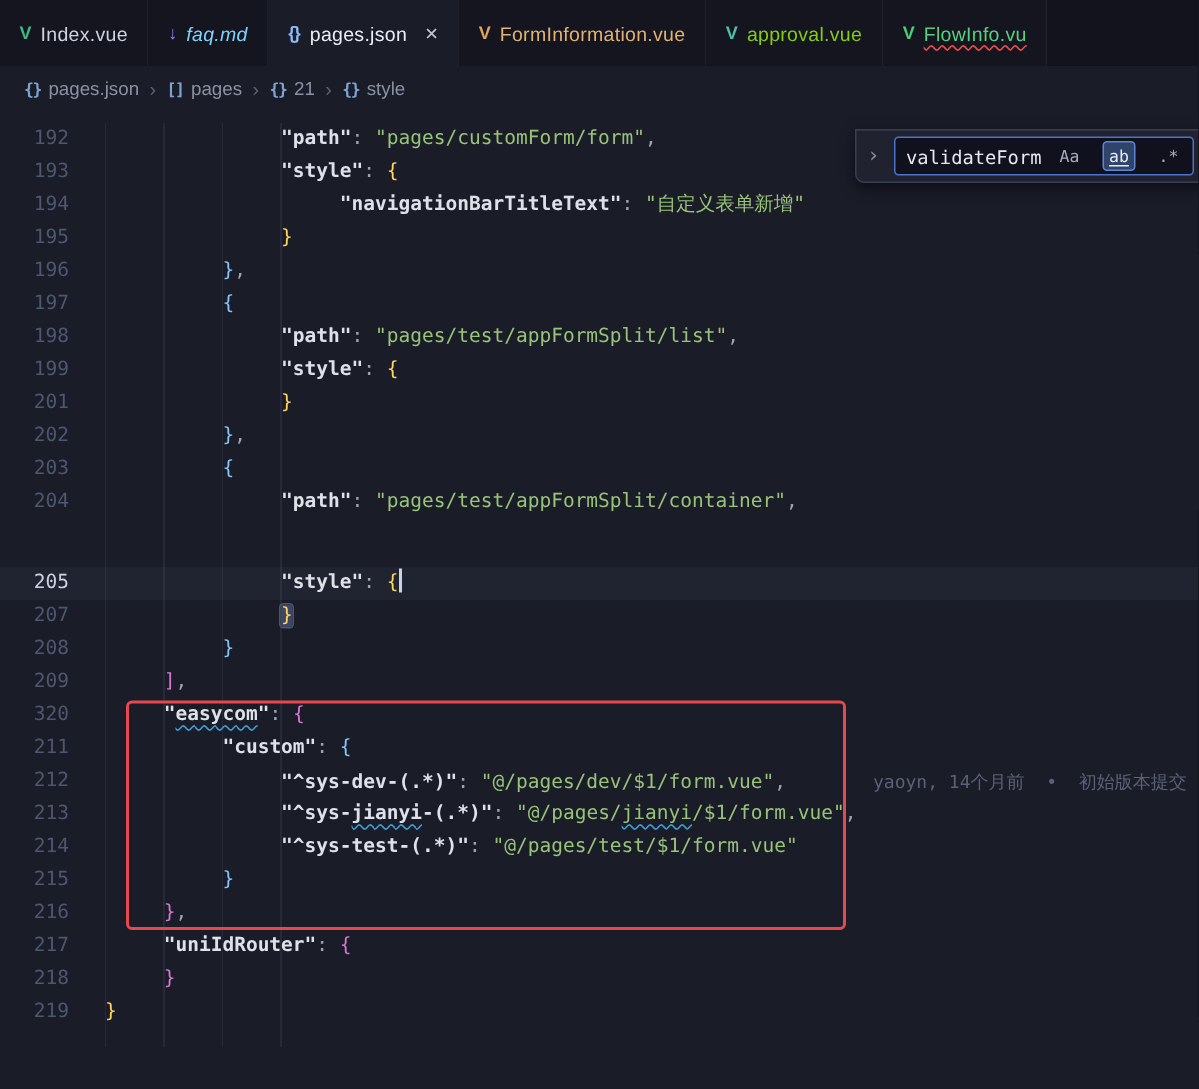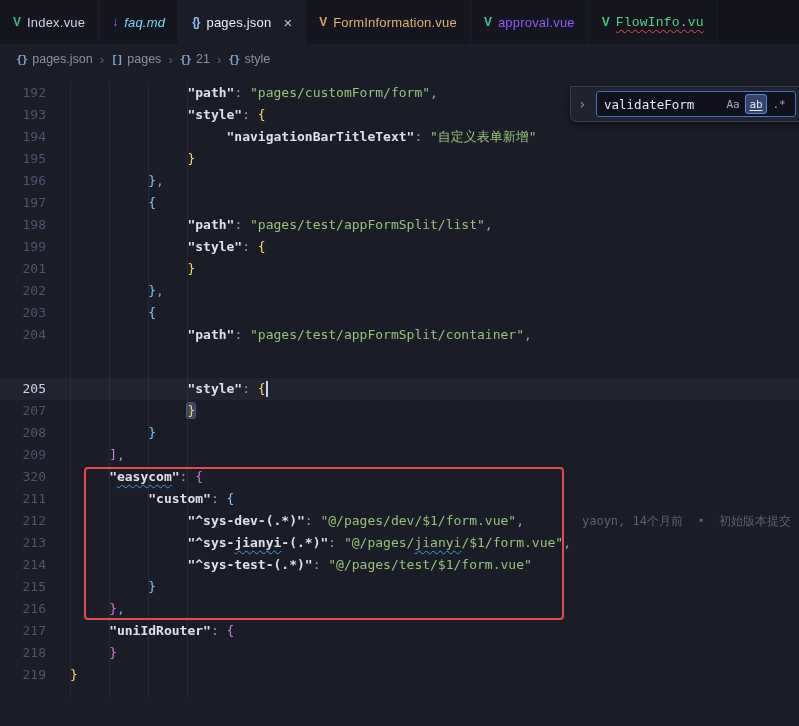--- a/index.html
+++ b/index.html
@@ -56,21 +56,21 @@
   .find-widget{position:absolute;top:12px;left:570px;width:280px;height:36px;z-index:10;
                background:#20222f;border:1px solid #3a3e52;border-radius:0 0 6px 6px;
                display:flex;align-items:center;padding:0 7px;box-sizing:border-box;
                box-shadow:0 3px 9px rgba(0,0,0,.5);}
   .find-collapse{flex:0 0 14px;color:#8a90a2;font-size:14px;cursor:pointer;}
   .find-input{flex:0 0 auto;display:flex;align-items:center;height:26px;width:200px;
               background:#10111c;border:1px solid #4a74c9;border-radius:3px;padding:0 5px;
               box-sizing:border-box;margin-left:4px;}
   .find-query{flex:1;min-width:20px;background:transparent;border:none;outline:none;
               color:#e6e8f0;font-family:"DejaVu Sans Mono",monospace;font-size:12.5px;}
-  .find-toggles{display:flex;gap:1px;}
+  .find-toggles{display:flex;gap:11px;}
   .toggle{width:22px;height:20px;border:1px solid transparent;border-radius:3px;background:none;
           color:#a6acbe;font-size:11px;font-family:"DejaVu Sans Mono",monospace;
           display:flex;align-items:center;justify-content:center;cursor:pointer;padding:0;}
   .toggle.active{background:rgba(86,129,205,0.45);border-color:#5d87d2;color:#e6ebf5;}
   .toggle.ww{text-decoration:underline;text-underline-offset:2px;}
 </style>
 </head>
 <body>
 
 <div class="app">
@@ -88,25 +88,25 @@
         <span class="tab-icon" style="color: rgb(143, 184, 246);">{}</span>
         <span class="tab-label" style="color: rgb(236, 238, 244);">pages.json</span>
         <span class="close">×</span>
       </div>
       <div class="tab">
         <span class="tab-icon" style="color: rgb(224, 163, 94);">V</span>
         <span class="tab-label" style="color: rgb(226, 178, 115);">FormInformation.vue</span>
       </div>
       <div class="tab">
         <span class="tab-icon" style="color: rgb(79, 192, 168);">V</span>
-        <span class="tab-label" style="color: #8b5cf6;">approval.vue</span>
+        <span class="tab-label" style="color: #84cc16;">approval.vue</span>
       </div>
       <div class="tab">
         <span class="tab-icon" style="color: rgb(71, 207, 121);">V</span>
-        <span class="tab-label err" style="color: rgb(88, 208, 127); font-family: Liberation Mono, monospace;">FlowInfo.vu</span>
+        <span class="tab-label err" style="color: rgb(88, 208, 127);">FlowInfo.vu</span>
       </div>
     </div>
 
   <div class="breadcrumb" id="breadcrumb">
       <span class="bc-item">
         <span class="bc-icon">{}</span>
         <span class="bc-label">pages.json</span>
       </span>
       <span class="bc-sep">›</span>
       <span class="bc-item">

